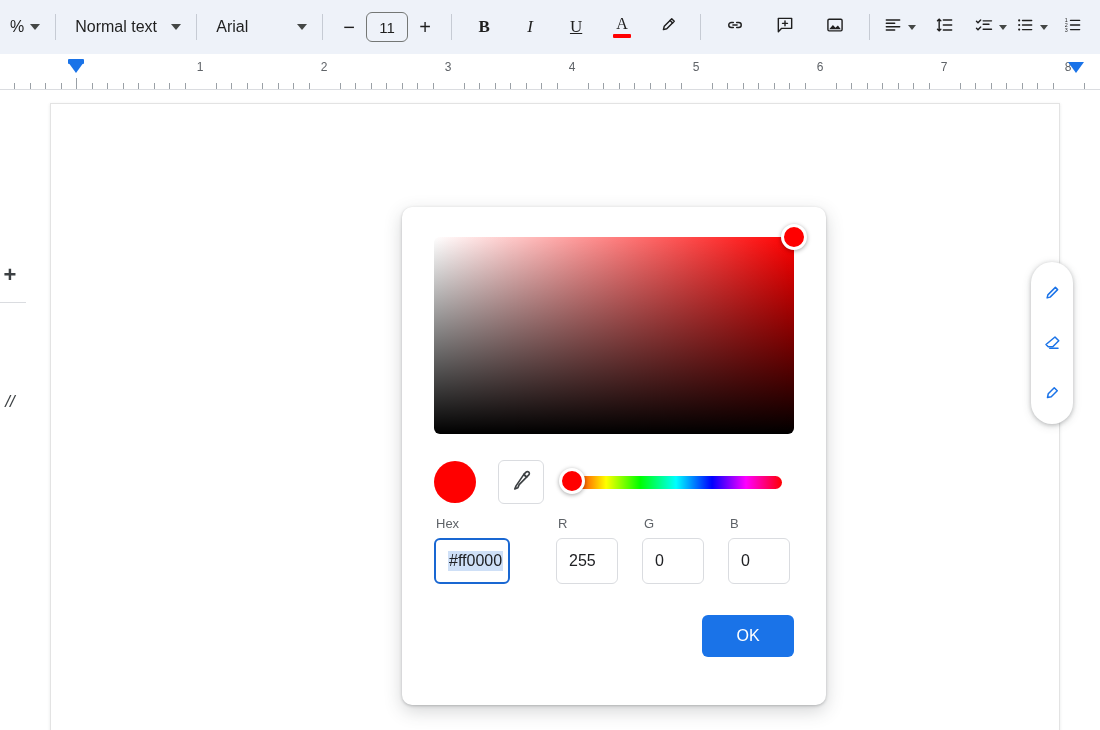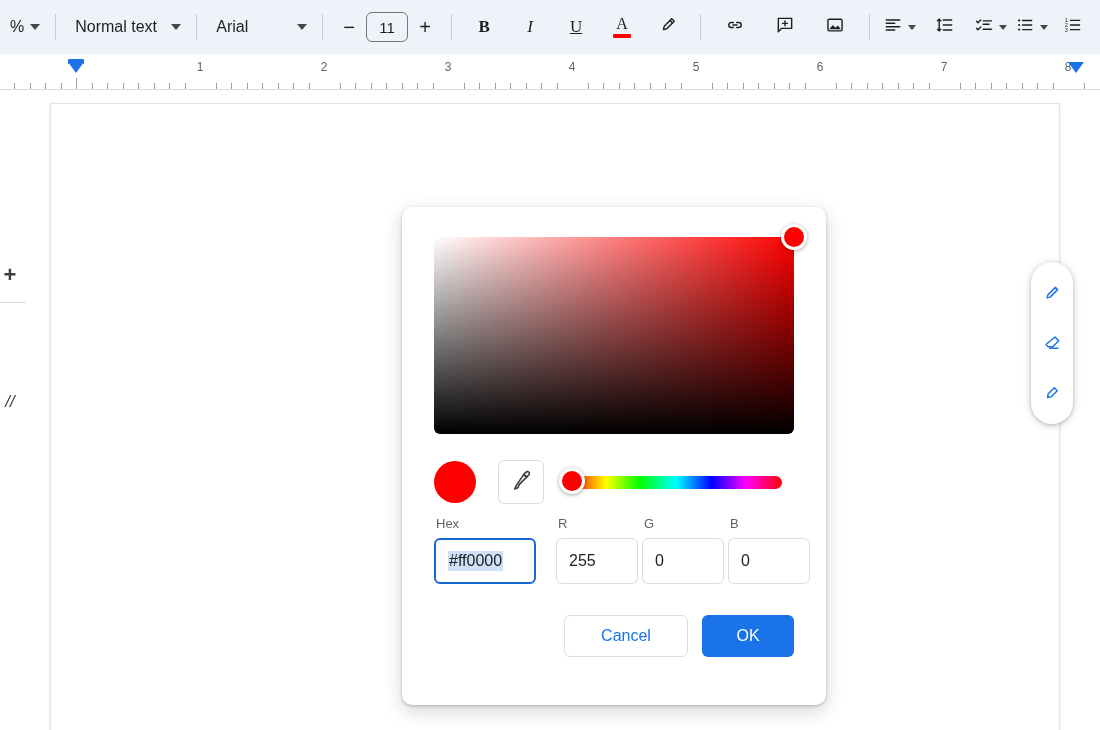--- a/index.html
+++ b/index.html
@@ -211,22 +211,22 @@
     font-size: 13px; color: #5f6368; margin-bottom: 7px; padding-left: 2px;
   }
   .field-box {
     height: 46px;
     border: 1px solid #dadce0; border-radius: 6px;
     display: flex; align-items: center;
     padding: 0 12px;
     font-size: 16px; color: #202124;
     background: #fff;
   }
-  .field-box.hex { width: 102px; border: 2px solid #1967d2; }
-  .field-box.num { width: 82px; }
+  .field-box.hex { width: 76px; border: 2px solid #1967d2; }
+  .field-box.num { width: 62px; }
   .col-hex { width: 98px; }
   .col-r { width: 62px; margin-left: 24px; }
   .col-g { width: 62px; margin-left: 24px; }
   .col-b { width: 62px; margin-left: 24px; }
   .hex-sel { background: #cfe0f7; padding: 1px 1px; }
   .btn-row {
     display: flex; justify-content: flex-end; align-items: center;
     margin-top: 31px;
   }
   .btn {
@@ -530,16 +530,15 @@
       <span class="field-label">G</span>
       <div class="field-box num">0</div>
     </div>
     <div class="field-col col-b">
       <span class="field-label">B</span>
       <div class="field-box num">0</div>
     </div>
   </div>
 
   <div class="btn-row">
-    <div class="btn btn-cancel">Cancel</div>
     <div class="btn btn-ok">OK</div>
   </div>
 </div>
 
 </body></html>

